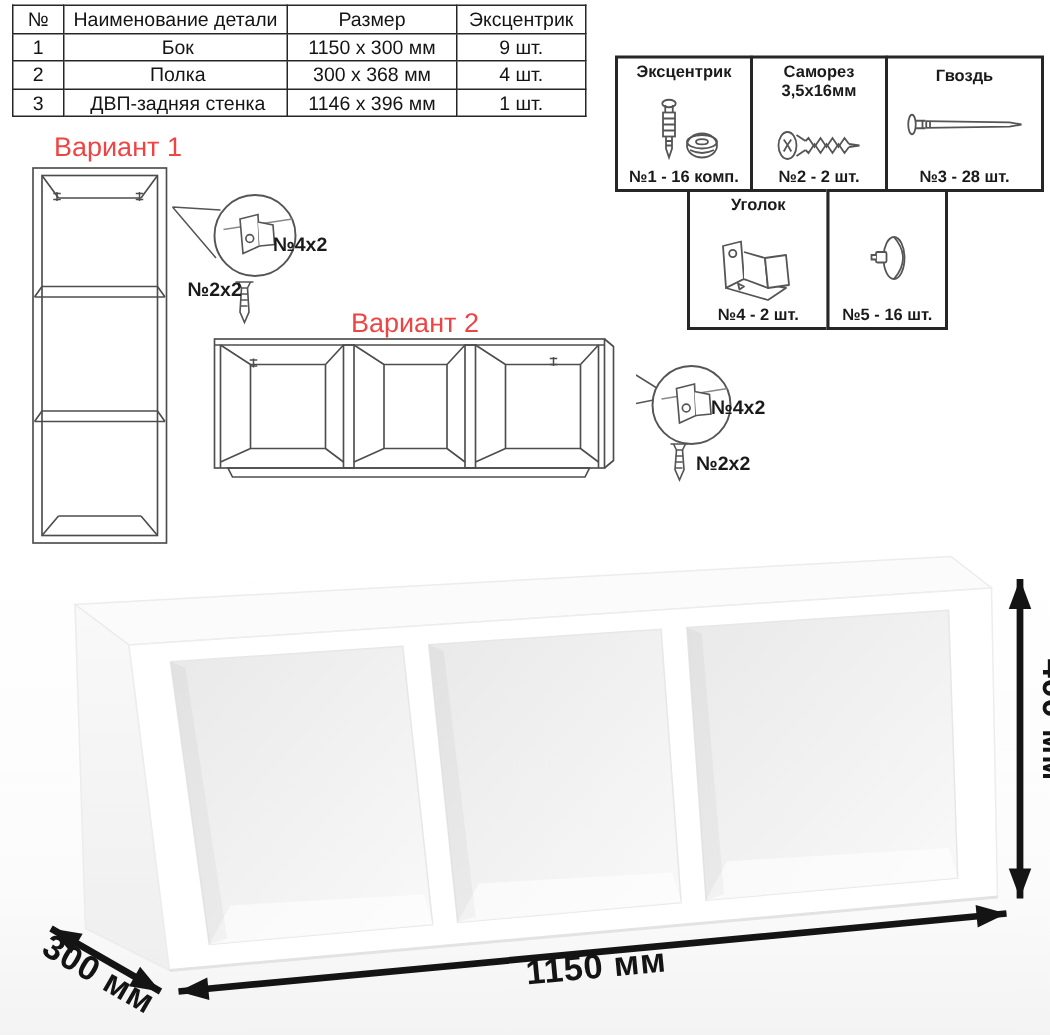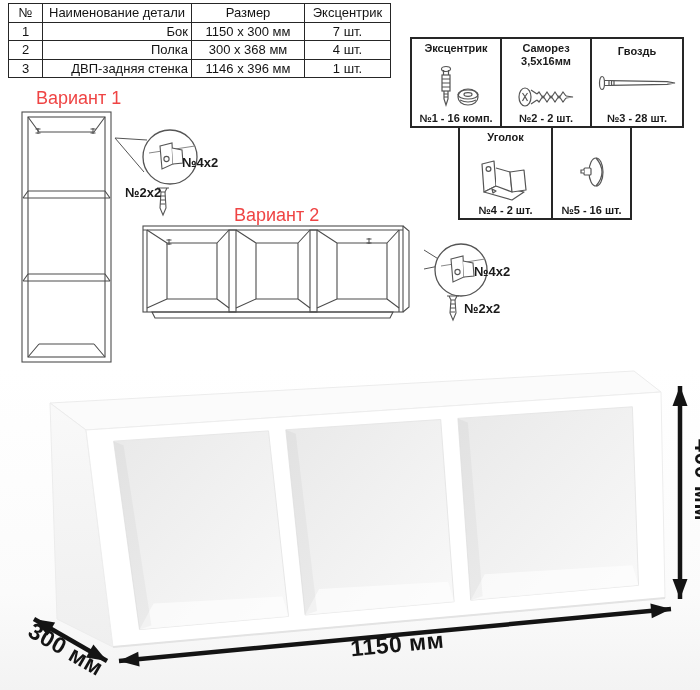--- a/index.html
+++ b/index.html
@@ -3,21 +3,21 @@
 <meta charset="utf-8">
 <style>
   html,body{margin:0;padding:0;background:#fff;}
   #stage{position:relative;width:700px;height:690px;background:#ffffff;overflow:hidden;
          font-family:"Liberation Sans",sans-serif;color:#111;}
   
   #parts-table{position:absolute;left:8px;top:3px;border-collapse:collapse;}
   #parts-table td{border:1.6px solid #262626;font-size:13px;height:17.5px;
                   padding:0 3px;white-space:nowrap;background:#fff;color:#141414;}
   #parts-table .c{text-align:center;}
-  #parts-table .l{text-align:right;padding-left:6px;}
+  #parts-table .l{text-align:center;padding-left:6px;}
   .col-num{width:27px;} .col-name{width:142px;} .col-size{width:106px;} .col-qty{width:79px;}
   
   .hw-row{position:absolute;display:flex;}
   .hw-cell{position:relative;border:2px solid #262626;background:#fff;box-sizing:border-box;
            display:flex;flex-direction:column;align-items:center;}
   .hw-cell + .hw-cell{margin-left:-2px;align-items:center;}
   .hw-title{font-size:11px;font-weight:bold;text-align:center;line-height:1.15;margin-top:3px;color:#1a1a1a;}
   .hw-icon{flex:1;display:flex;align-items:center;justify-content:center;}
   .hw-count{position:absolute;bottom:2px;left:0;width:100%;text-align:center;
             font-size:11px;font-weight:bold;color:#1a1a1a;}
@@ -37,21 +37,21 @@
         <tr>
       <td class="c col-num">№</td>
       <td class="c col-name">Наименование детали</td>
       <td class="c col-size">Размер</td>
       <td class="c col-qty">Эксцентрик</td>
     </tr>
     <tr>
       <td class="c">1</td>
       <td class="l">Бок</td>
       <td class="c">1150 x 300 мм</td>
-      <td class="c">7 шт.</td>
+      <td class="c">9 шт.</td>
     </tr>
     <tr>
       <td class="c">2</td>
       <td class="l">Полка</td>
       <td class="c">300 x 368 мм</td>
       <td class="c">4 шт.</td>
     </tr>
     <tr>
       <td class="c">3</td>
       <td class="l">ДВП-задняя стенка</td>
@@ -91,21 +91,21 @@
             <path d="M9.5 11 q3 4 5 8 M14.5 11 q-3 4 -5 8"></path>
             <path d="M18 8 L24 12 M18 22 L24 18"></path>
             <path d="M24 12 L26 10 L30 16 L34 10 L38 16 L42 10 L46 16 L50 10 L53 14"></path>
             <path d="M24 18 L26 20 L30 14 L34 20 L38 14 L42 20 L46 14 L50 20 L53 16"></path>
             <path d="M53 14 L60 15 L53 16"></path>
           </g>
         </svg>
       </div>
       <div class="hw-count">№2 - 2 шт.</div>
     </div>
-    <div class="hw-cell" style="width:94px;height:91px;">
+    <div class="hw-cell" style="width:106px;height:91px;">
       <div class="hw-icon">
         <svg width="84" height="22" viewBox="0 0 84 22">
           <g stroke="#555" fill="none" stroke-width="1.2">
             <ellipse cx="7" cy="11" rx="2.5" ry="6.5"></ellipse>
             <path d="M9.5 8.5 H14 M9.5 13.5 H14 M14 8.5 L16 8.5 M14 13.5 L16 13.5"></path>
             <path d="M14 8.5 V13.5 M16.5 8.7 V13.3 M19 8.8 V13.2"></path>
             <path d="M16 8.7 L72 9.6 L80 11 L72 12.4 L16 13.3"></path>
           </g>
         </svg>
       </div>

